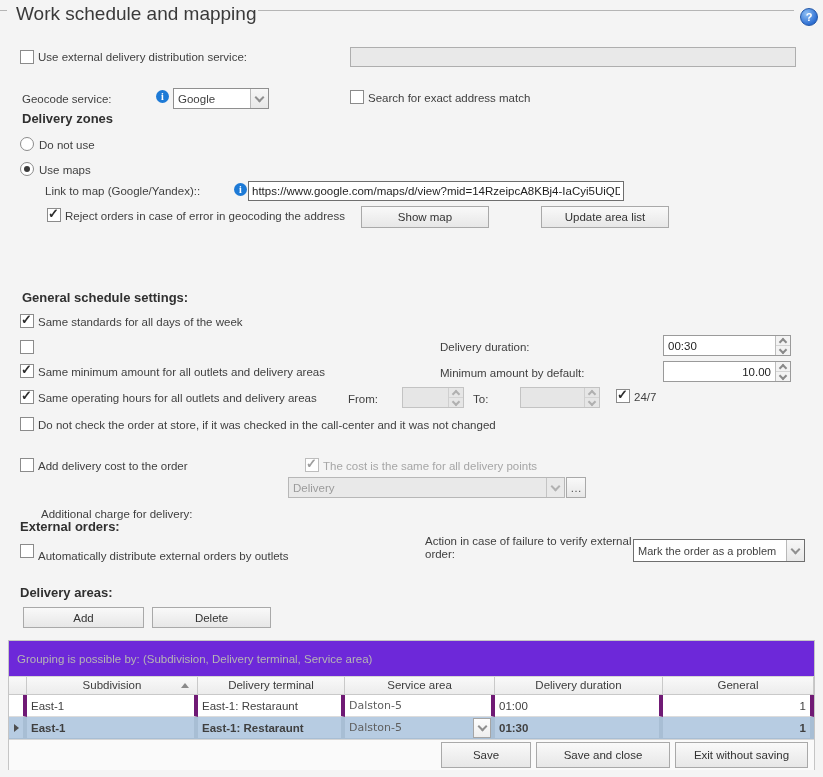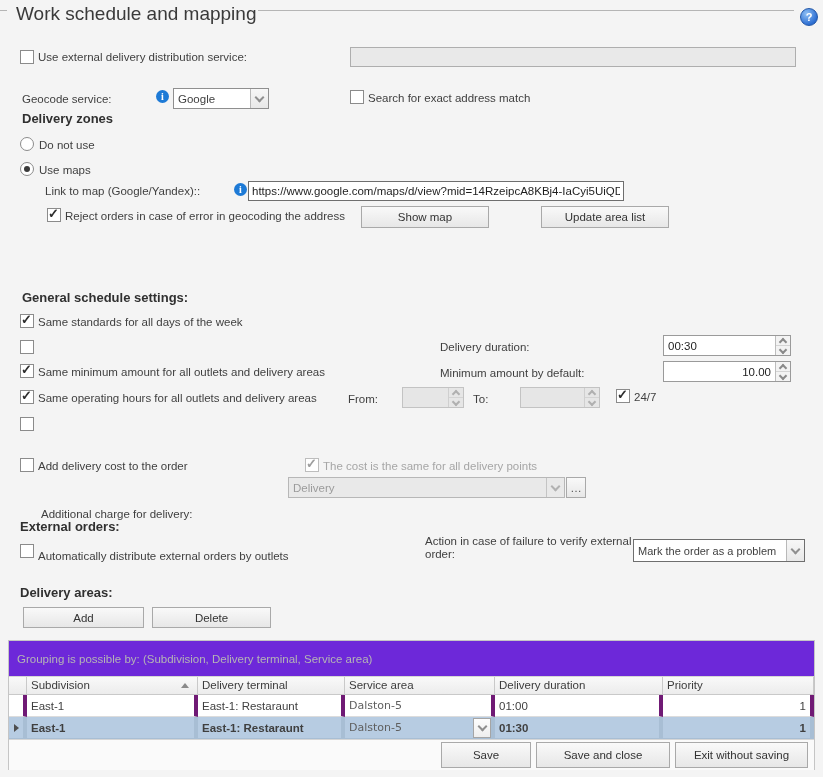--- a/index.html
+++ b/index.html
@@ -60,21 +60,21 @@
         border:1px solid #2257a8;color:#fff;font-weight:bold;font-size:11px;
         display:flex;align-items:center;justify-content:center;}
   
   .grid{position:absolute;left:8px;top:640px;width:807px;height:130px;background:#fff;
         border:1px solid #c5c5c5;box-sizing:border-box;}
   .gpanel{position:absolute;left:0;top:0;width:100%;height:36px;background:#6d28d9;
           border-bottom:1px solid #d6d6d6;box-sizing:border-box;color:#b5b5b5;
           display:flex;align-items:center;padding-left:8px;}
   .thead{position:absolute;left:0;top:36px;width:100%;height:18px;display:flex;}
   .th{box-sizing:border-box;border-right:1px solid #c9c9c9;border-bottom:1px solid #c9c9c9;
-      background:linear-gradient(#f9f9f9,#ececec);padding:1px 4px;color:#3c3c3c;position:relative;line-height:14px;}
+      background:linear-gradient(#f9f9f9,#ececec);padding:1px 4px;color:#3c3c3c;position:relative;line-height:14px;text-align:center;}
   .trow{position:absolute;left:0;width:100%;height:22px;display:flex;background:#fff;}
   .td{box-sizing:border-box;border-right:4px solid #701a75;border-bottom:1px solid #dcdcdc;
       padding:8px 4px;white-space:nowrap;overflow:hidden;display:flex;align-items:center;}
   .trow.sel{background:#b7cce2;font-weight:bold;}
   .trow.sel .td{border-right-color:#a8bed4;border-bottom-color:#a8bed4;}
   .c0{width:18px;}.c1{width:171px;}.c2{width:147px;}.c3{width:150px;}.c4{width:168px;}.c5{flex:1;}
   .tdr{justify-content:flex-end;}
   .svc{font-family:"DejaVu Sans",sans-serif;font-size:11px;color:#5f5f5f;font-weight:normal;}
   .sort-asc{position:absolute;right:8px;top:6px;width:0;height:0;
             border-left:4px solid transparent;border-right:4px solid transparent;border-bottom:5px solid #8a8a8a;}
@@ -182,20 +182,21 @@
         </div>
         <div>
           <div class="cdn"></div>
         </div>
       </div>
   </div>
   <div class="cb checked" style="left:616px;top:389px;"></div>
   <div class="lbl" style="left:634px;top:390px;">24/7</div>
 
   <div class="cb" style="left:20px;top:417px;"></div>
+  <div class="lbl" style="left:38px;top:418px;">Do not check the order at store, if it was checked in the call-center and it was not changed</div>
 
   <div class="cb" style="left:20px;top:458px;"></div>
   <div class="lbl" style="left:38px;top:459px;">Add delivery cost to the order</div>
   <div class="cb dis checked" style="left:305px;top:458px;"></div>
   <div class="lbl dis" style="left:323px;top:459px;">The cost is the same for all delivery points</div>
 
   <div class="lbl" style="left:41px;top:483px;margin-top:24px;">Additional charge for delivery:</div>
   <div class="combo dis" style="left:288px;top:477px;width:277px;height:21px;">
     <div class="val">Delivery</div>
     <div class="dd">
@@ -223,21 +224,21 @@
     <div class="gpanel">Grouping is possible by: (Subdivision, Delivery terminal, Service area)</div>
     <div class="thead">
       <div class="th c0"></div>
       <div class="th c1">
         <span>Subdivision</span>
         <span class="sort-asc"></span>
       </div>
       <div class="th c2">Delivery terminal</div>
       <div class="th c3">Service area</div>
       <div class="th c4">Delivery duration</div>
-      <div class="th c5">Priority</div>
+      <div class="th c5">General</div>
     </div>
 
     <div class="trow" style="top:54px;">
       <div class="td c0"></div>
       <div class="td c1">East-1</div>
       <div class="td c2">East-1: Restaraunt</div>
       <div class="td c3 svc">Dalston-5</div>
       <div class="td c4">01:00</div>
       <div class="td c5 tdr">1</div>
     </div>

